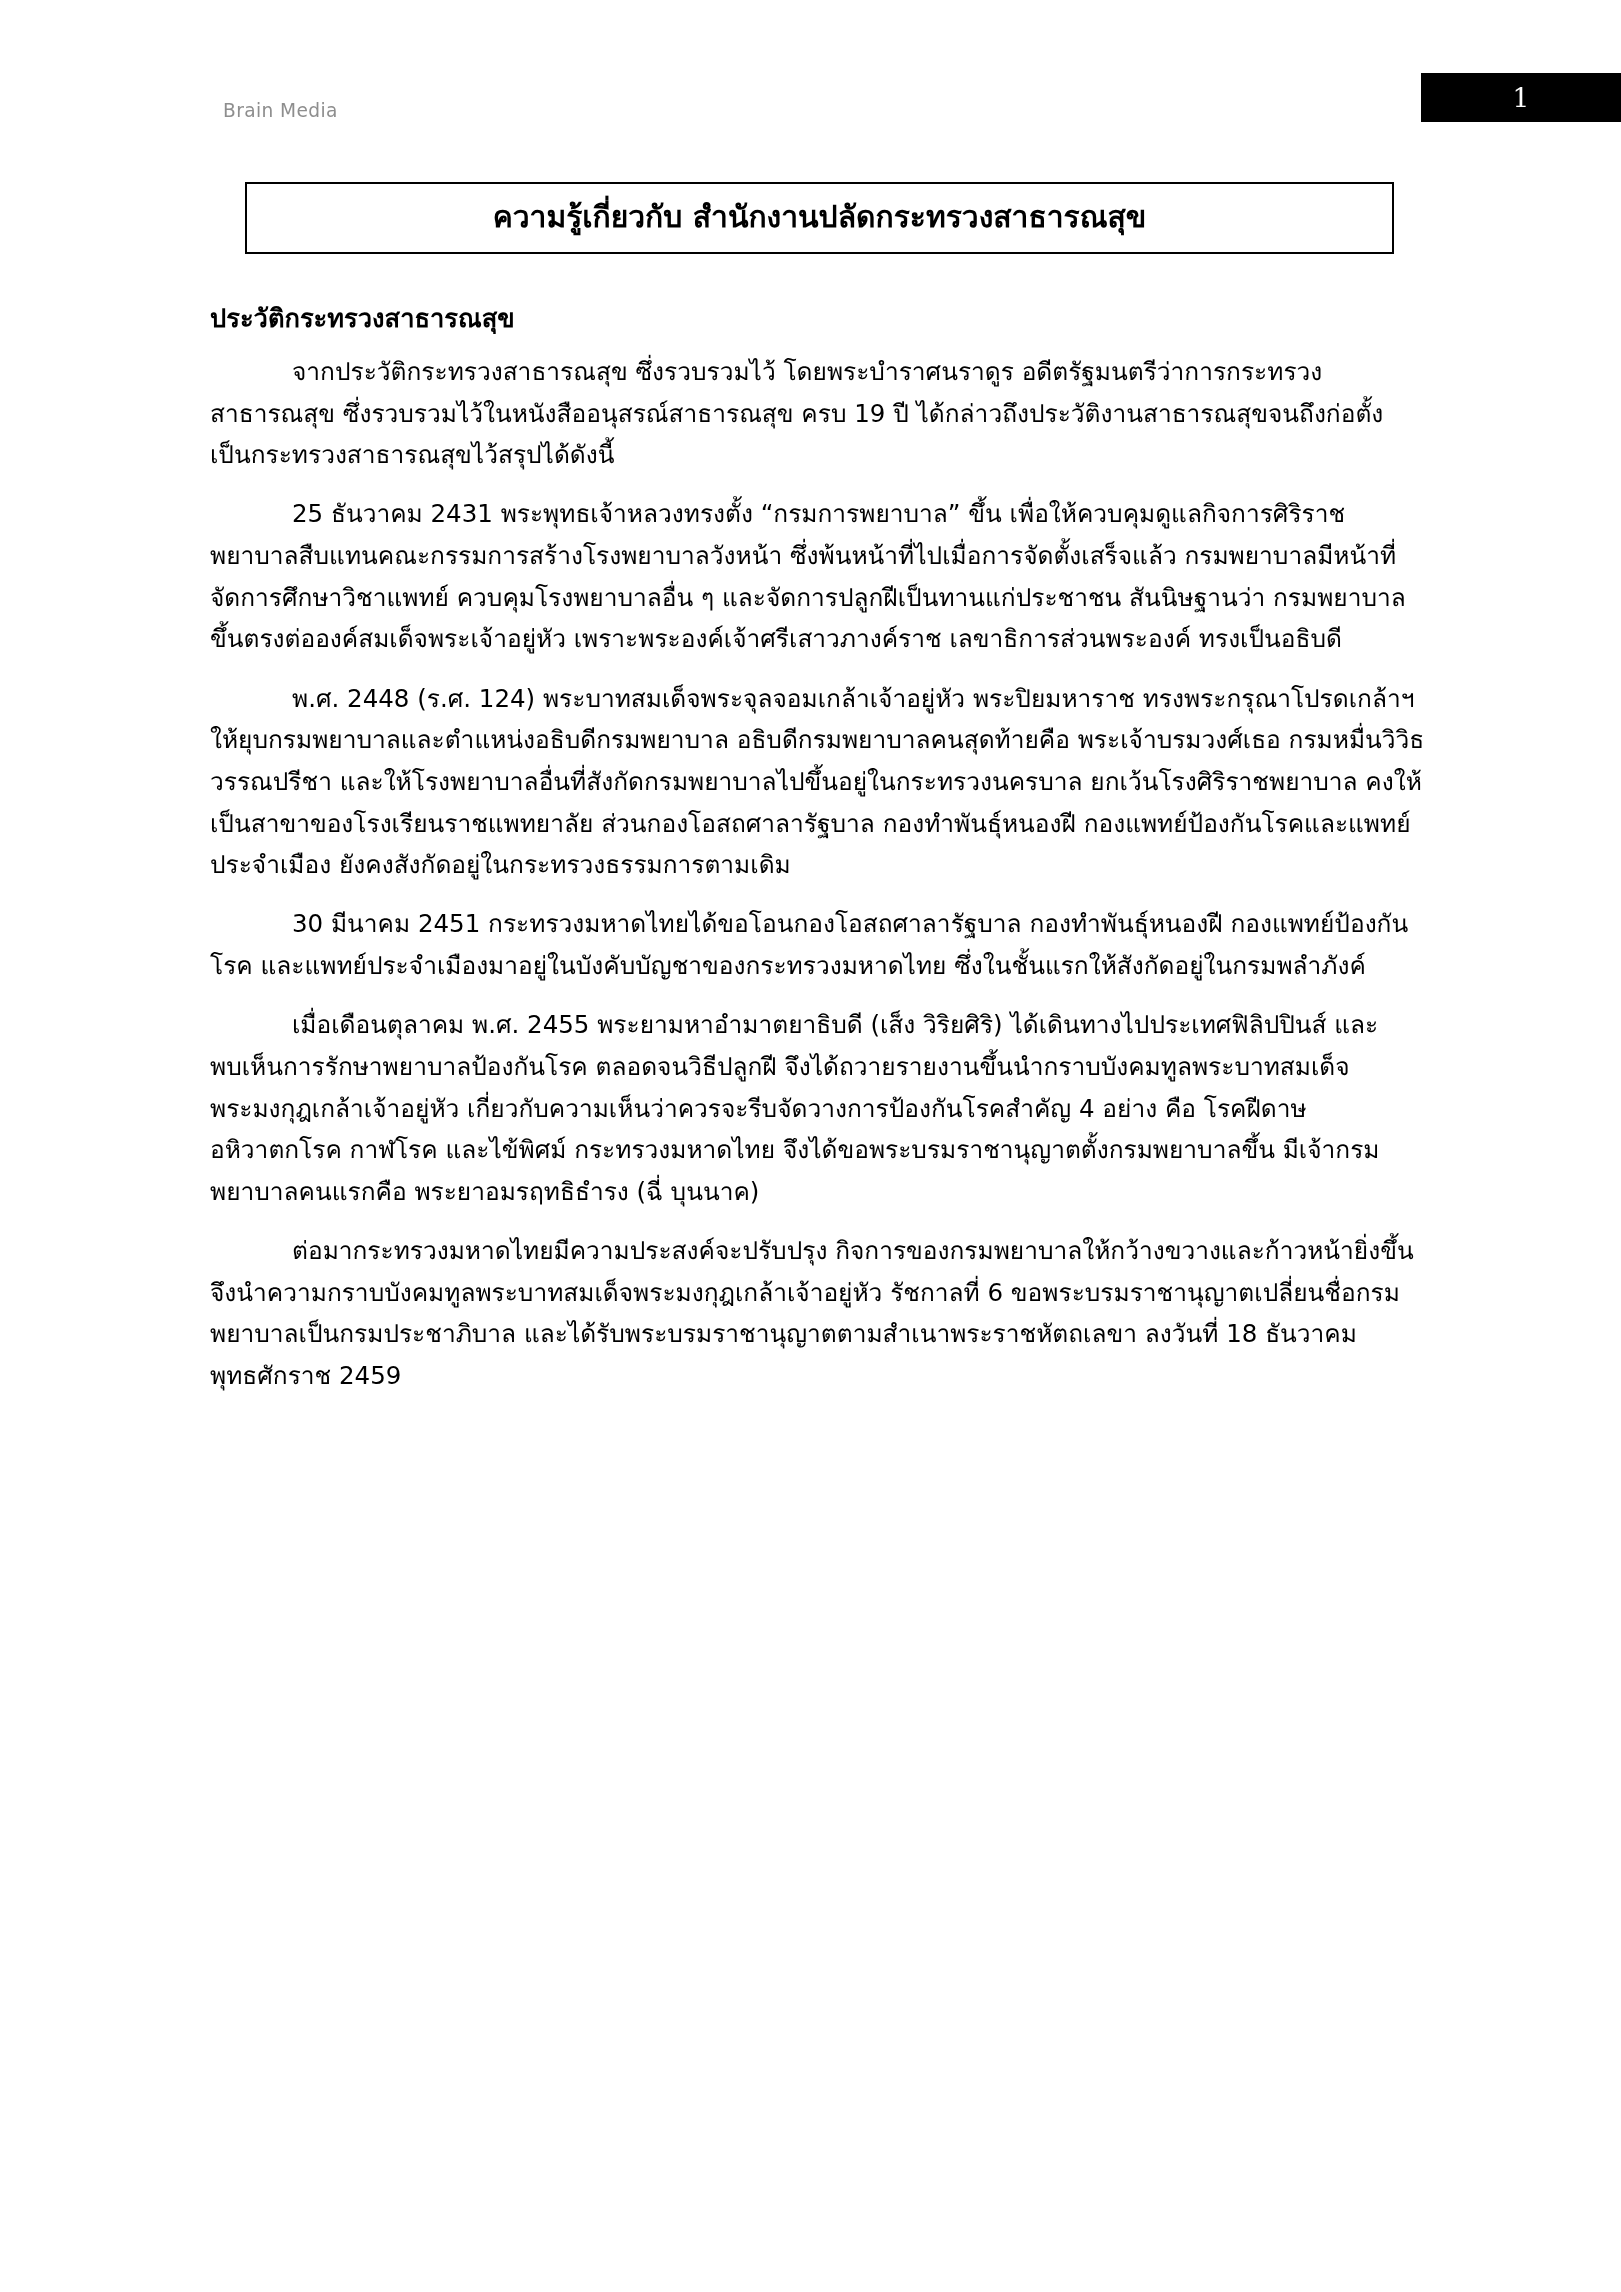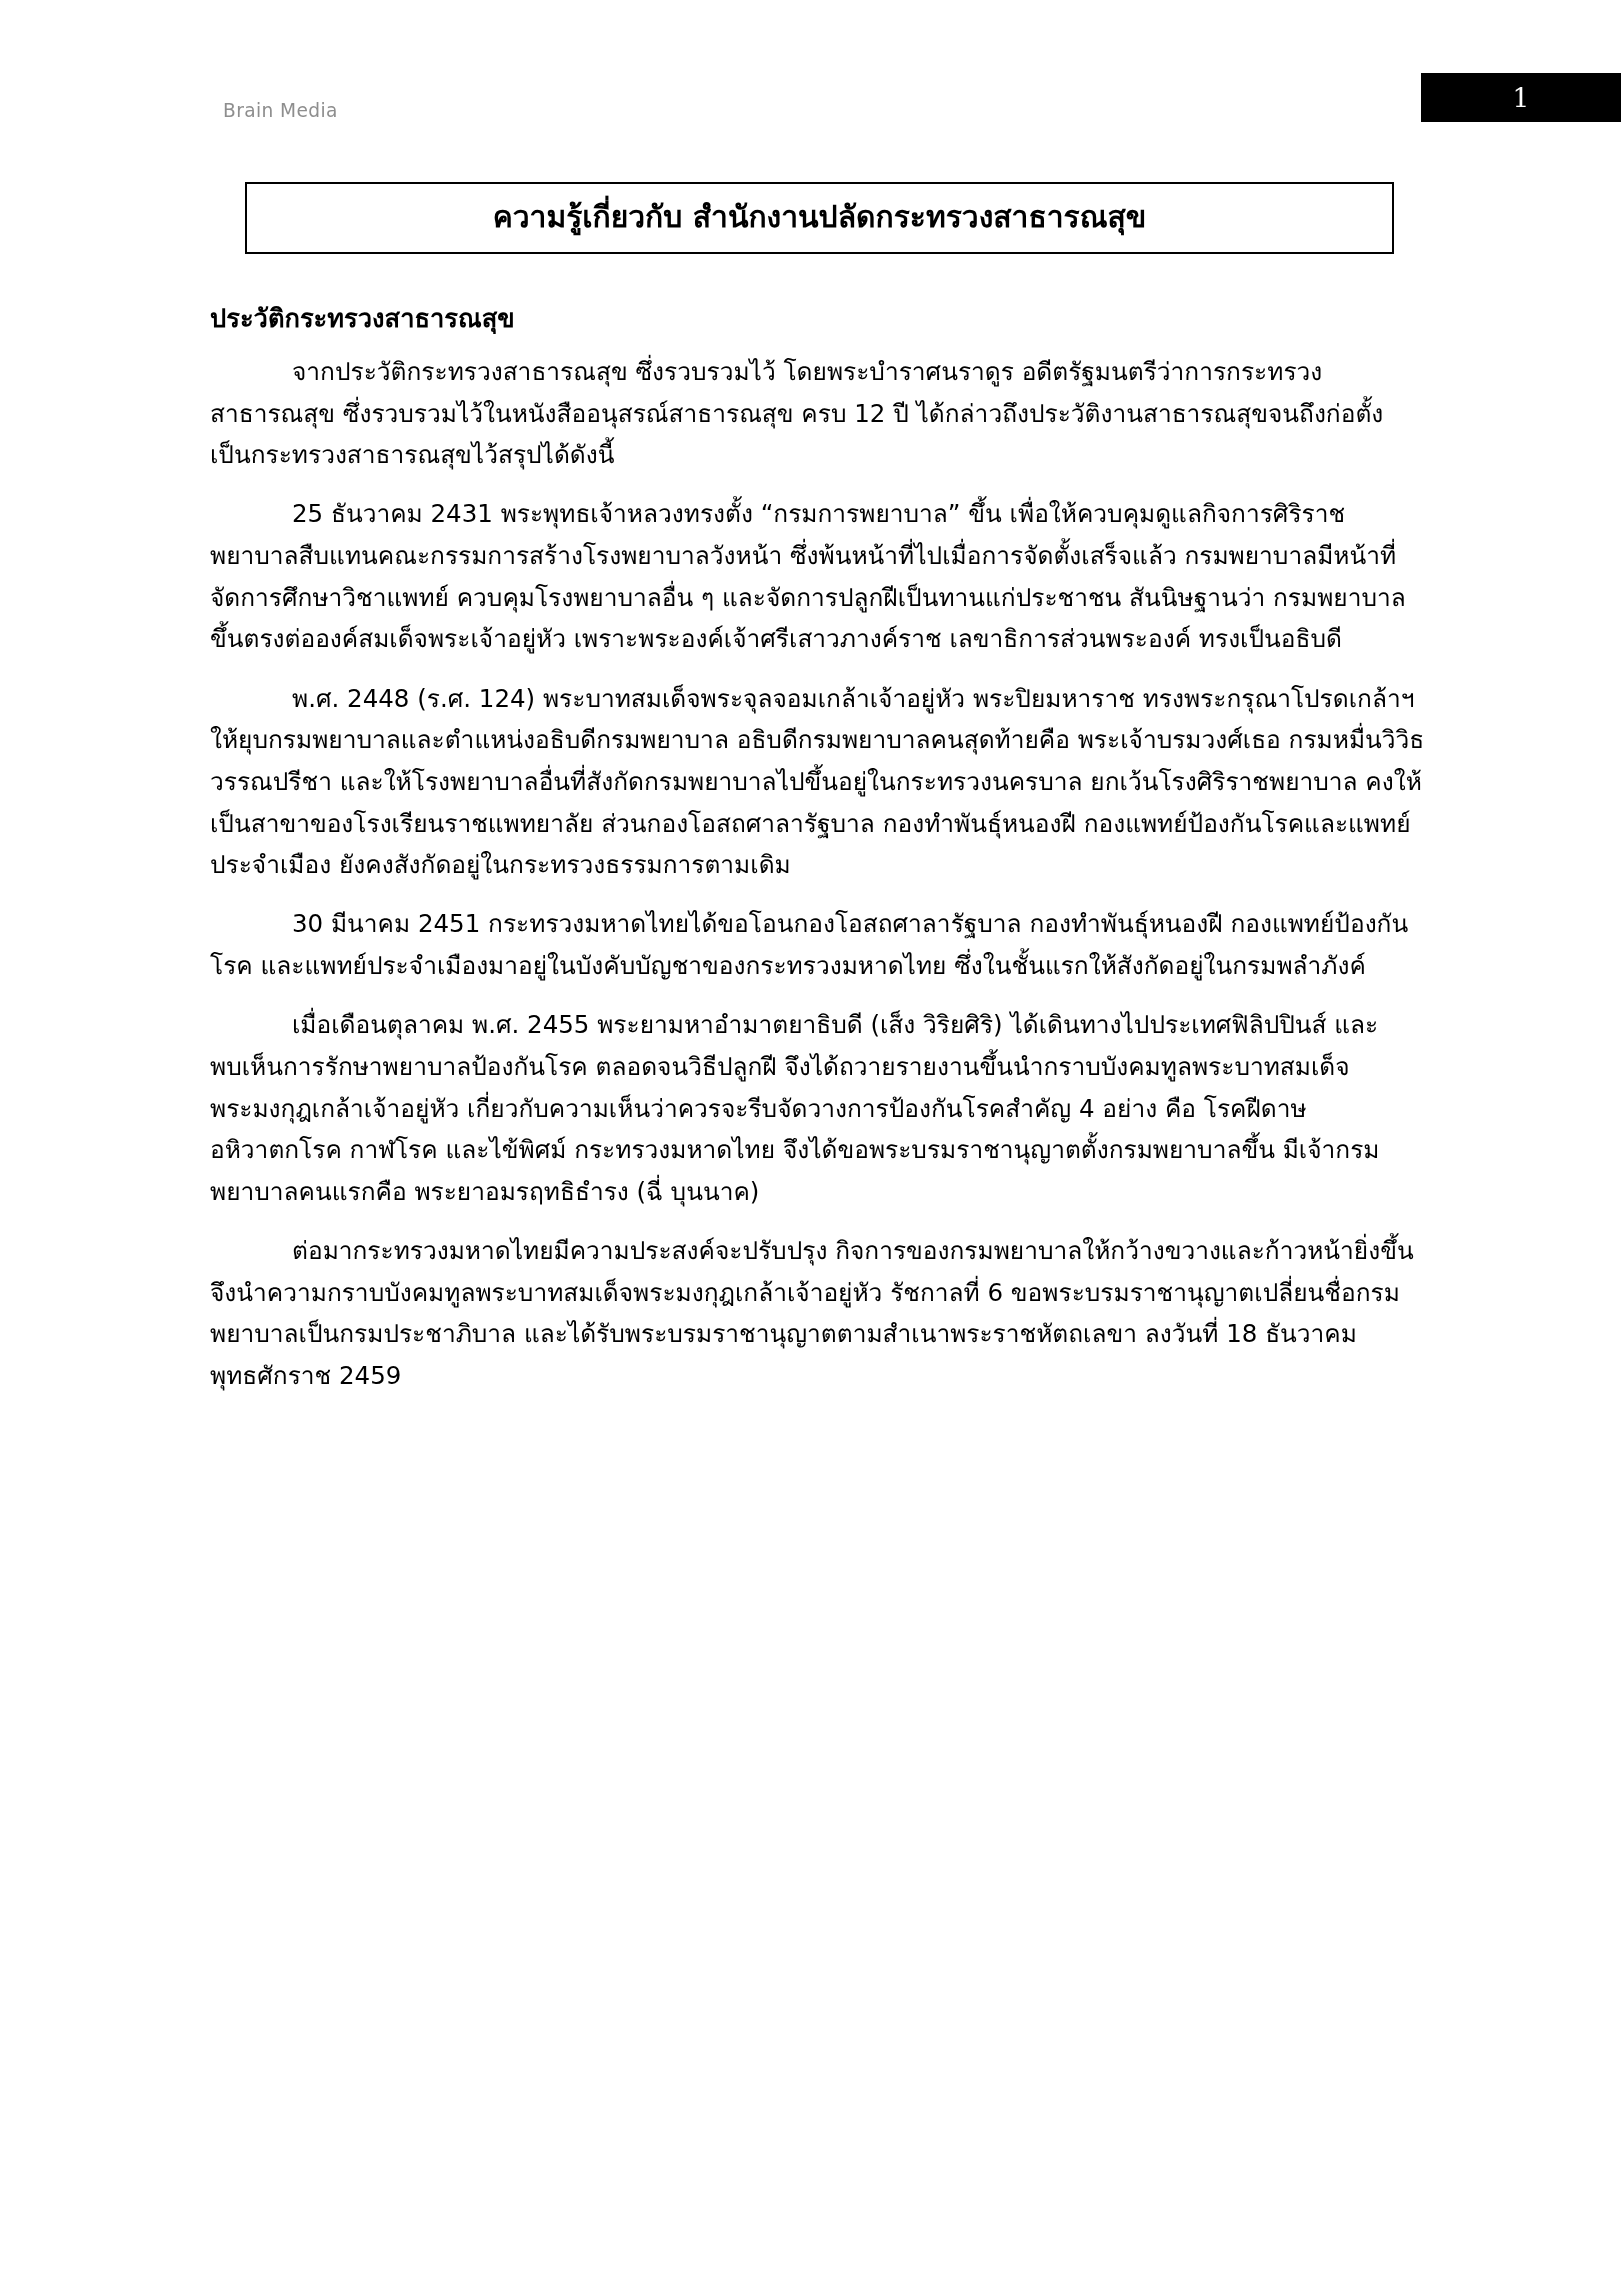--- a/index.html
+++ b/index.html
@@ -136,21 +136,21 @@
   </div>
 
   <div class="content">
 
     <div class="title-box">
       <div class="title-text">ความรู้เกี่ยวกับ สำนักงานปลัดกระทรวงสาธารณสุข</div>
     </div>
 
     <h2 class="section-heading">ประวัติกระทรวงสาธารณสุข</h2>
 
-    <p class="body-text">จากประวัติกระทรวงสาธารณสุข ซึ่งรวบรวมไว้ โดยพระบำราศนราดูร อดีตรัฐมนตรีว่าการกระทรวงสาธารณสุข ซึ่งรวบรวมไว้ในหนังสืออนุสรณ์สาธารณสุข ครบ 12 ปี ได้กล่าวถึงประวัติงานสาธารณสุขจนถึงก่อตั้งเป็นกระทรวงสาธารณสุขไว้สรุปได้ดังนี้</p>
+    <p class="body-text">จากประวัติกระทรวงสาธารณสุข ซึ่งรวบรวมไว้ โดยพระบำราศนราดูร อดีตรัฐมนตรีว่าการกระทรวงสาธารณสุข ซึ่งรวบรวมไว้ในหนังสืออนุสรณ์สาธารณสุข ครบ 19 ปี ได้กล่าวถึงประวัติงานสาธารณสุขจนถึงก่อตั้งเป็นกระทรวงสาธารณสุขไว้สรุปได้ดังนี้</p>
     <p class="body-text">25 ธันวาคม 2431 พระพุทธเจ้าหลวงทรงตั้ง “กรมการพยาบาล” ขึ้น เพื่อให้ควบคุมดูแลกิจการศิริราชพยาบาลสืบแทนคณะกรรมการสร้างโรงพยาบาลวังหน้า ซึ่งพ้นหน้าที่ไปเมื่อการจัดตั้งเสร็จแล้ว กรมพยาบาลมีหน้าที่จัดการศึกษาวิชาแพทย์ ควบคุมโรงพยาบาลอื่น ๆ และจัดการปลูกฝีเป็นทานแก่ประชาชน สันนิษฐานว่า กรมพยาบาลขึ้นตรงต่อองค์สมเด็จพระเจ้าอยู่หัว เพราะพระองค์เจ้าศรีเสาวภางค์ราช เลขาธิการส่วนพระองค์ ทรงเป็นอธิบดี</p>
     <p class="body-text">พ.ศ. 2448 (ร.ศ. 124) พระบาทสมเด็จพระจุลจอมเกล้าเจ้าอยู่หัว พระปิยมหาราช ทรงพระกรุณาโปรดเกล้าฯ ให้ยุบกรมพยาบาลและตำแหน่งอธิบดีกรมพยาบาล อธิบดีกรมพยาบาลคนสุดท้ายคือ พระเจ้าบรมวงศ์เธอ กรมหมื่นวิวิธวรรณปรีชา และให้โรงพยาบาลอื่นที่สังกัดกรมพยาบาลไปขึ้นอยู่ในกระทรวงนครบาล ยกเว้นโรงศิริราชพยาบาล คงให้เป็นสาขาของโรงเรียนราชแพทยาลัย ส่วนกองโอสถศาลารัฐบาล กองทำพันธุ์หนองฝี กองแพทย์ป้องกันโรคและแพทย์ประจำเมือง ยังคงสังกัดอยู่ในกระทรวงธรรมการตามเดิม</p>
     <p class="body-text">30 มีนาคม 2451 กระทรวงมหาดไทยได้ขอโอนกองโอสถศาลารัฐบาล กองทำพันธุ์หนองฝี กองแพทย์ป้องกันโรค และแพทย์ประจำเมืองมาอยู่ในบังคับบัญชาของกระทรวงมหาดไทย ซึ่งในชั้นแรกให้สังกัดอยู่ในกรมพลำภังค์</p>
     <p class="body-text">เมื่อเดือนตุลาคม พ.ศ. 2455 พระยามหาอำมาตยาธิบดี (เส็ง วิริยศิริ) ได้เดินทางไปประเทศฟิลิปปินส์ และพบเห็นการรักษาพยาบาลป้องกันโรค ตลอดจนวิธีปลูกฝี จึงได้ถวายรายงานขึ้นนำกราบบังคมทูลพระบาทสมเด็จพระมงกุฎเกล้าเจ้าอยู่หัว เกี่ยวกับความเห็นว่าควรจะรีบจัดวางการป้องกันโรคสำคัญ 4 อย่าง คือ โรคฝีดาษ อหิวาตกโรค กาฬโรค และไข้พิศม์ กระทรวงมหาดไทย จึงได้ขอพระบรมราชานุญาตตั้งกรมพยาบาลขึ้น มีเจ้ากรมพยาบาลคนแรกคือ พระยาอมรฤทธิธำรง (ฉี่ บุนนาค)</p>
     <p class="body-text">ต่อมากระทรวงมหาดไทยมีความประสงค์จะปรับปรุง กิจการของกรมพยาบาลให้กว้างขวางและก้าวหน้ายิ่งขึ้น จึงนำความกราบบังคมทูลพระบาทสมเด็จพระมงกุฎเกล้าเจ้าอยู่หัว รัชกาลที่ 6 ขอพระบรมราชานุญาตเปลี่ยนชื่อกรมพยาบาลเป็นกรมประชาภิบาล และได้รับพระบรมราชานุญาตตามสำเนาพระราชหัตถเลขา ลงวันที่ 18 ธันวาคม พุทธศักราช 2459</p>
 
   </div>
 
   <div class="footer">
     <div class="footer-rule"></div>

